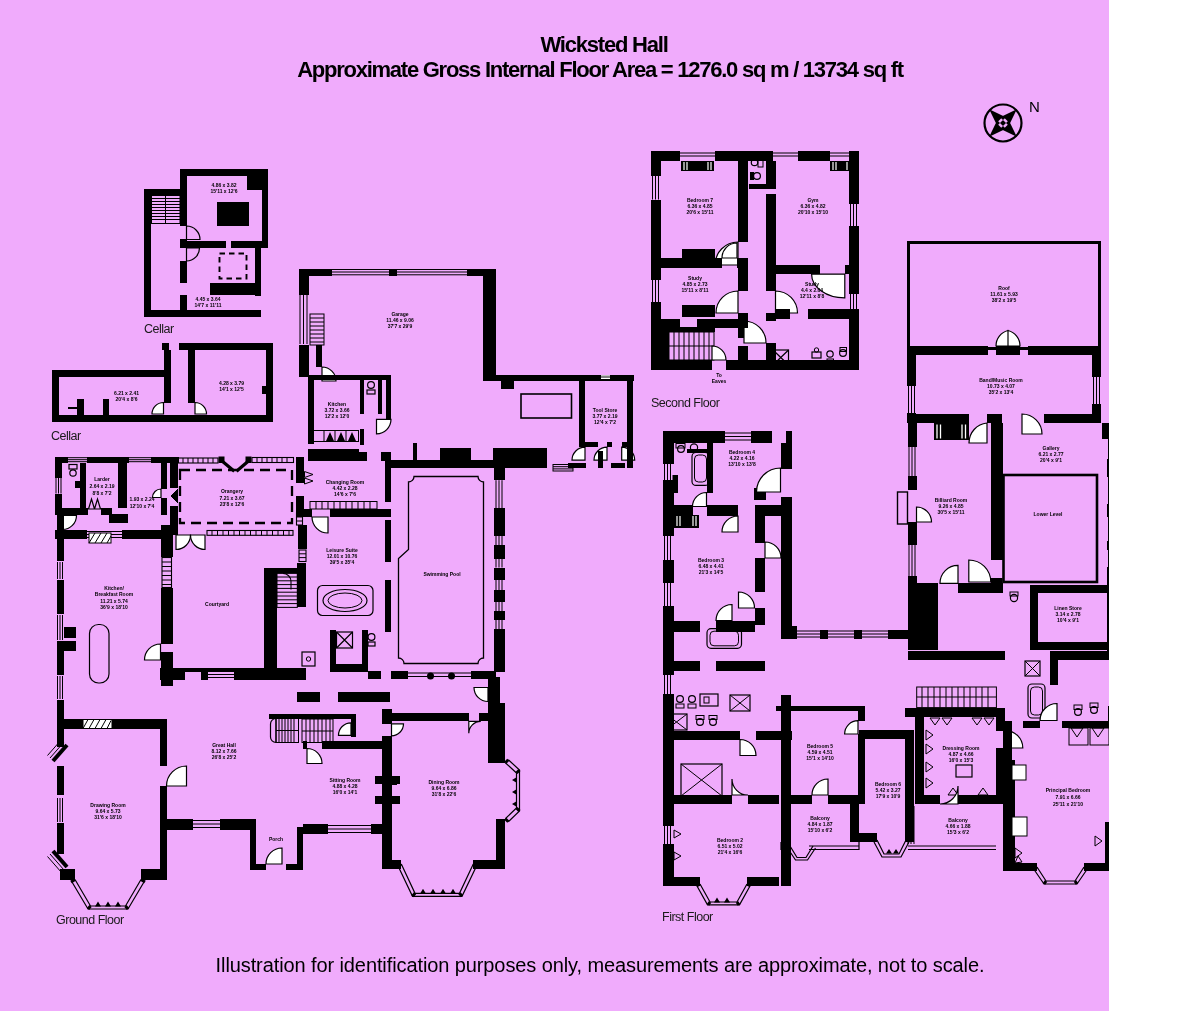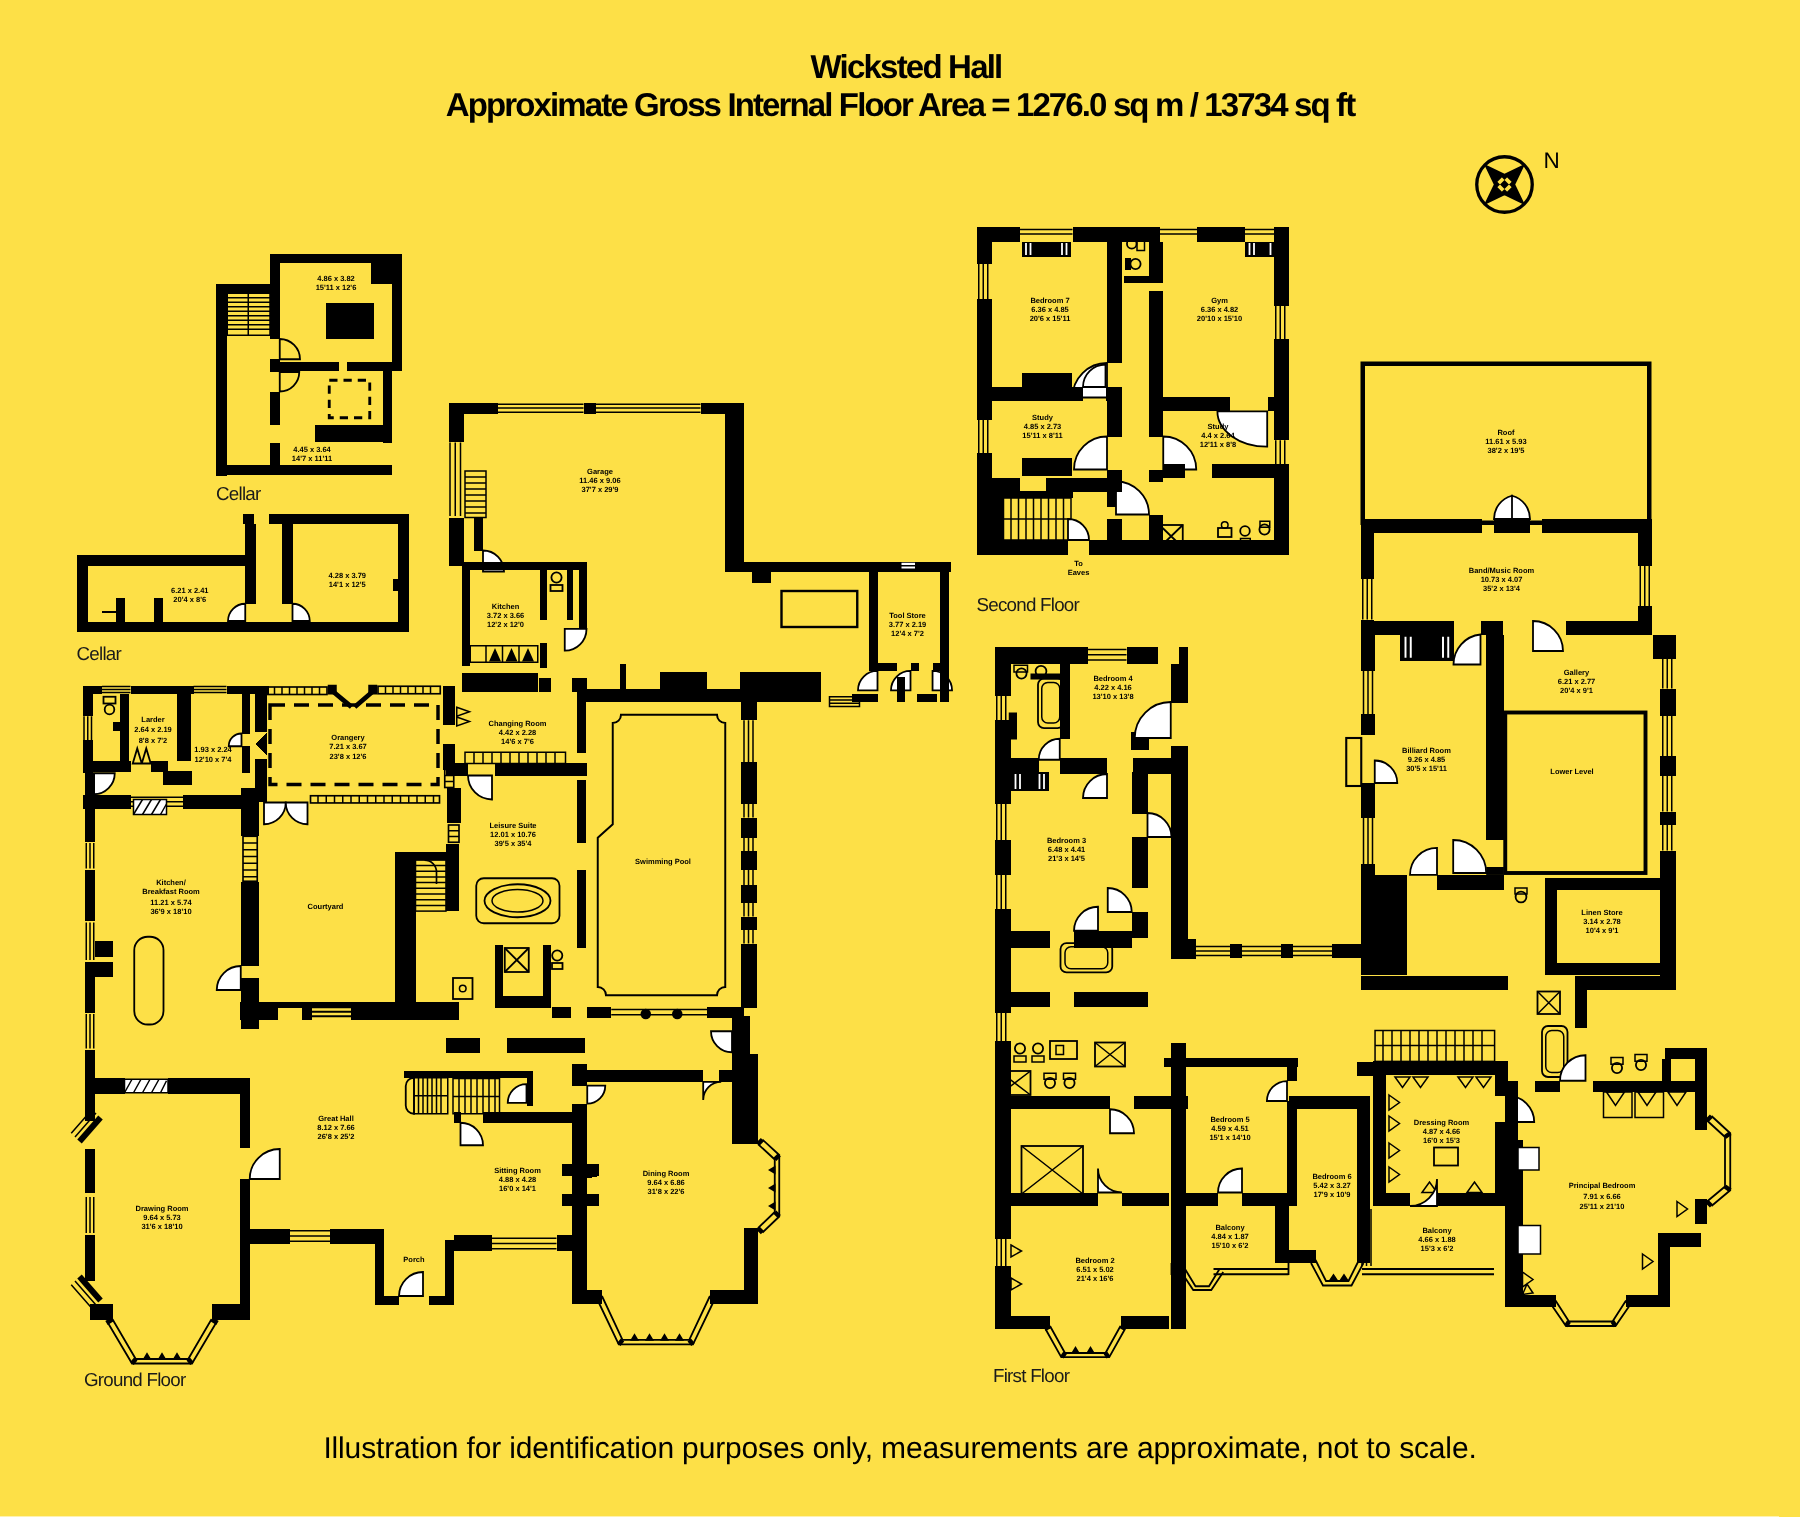--- a/index.html
+++ b/index.html
@@ -1,17 +1,17 @@
 <!DOCTYPE html>
 <html><head>
 <meta charset="utf-8">
 <title>Wicksted Hall</title>
 <style>
 html,body{margin:0;padding:0;background:#fff;}
-#page{position:relative;width:1200px;height:1011px;background:#fde047;overflow:hidden;}
+#page{position:relative;width:1109px;height:1011px;background:#f0abfc;overflow:hidden;}
 svg{position:absolute;left:0;top:0;}
 text{font-family:"Liberation Sans",sans-serif;fill:#000;}
 .rm{font-size:5px;font-weight:bold;text-anchor:middle;}
 .fl{font-size:12.5px;font-weight:normal;fill:#1a1a1a;letter-spacing:-0.5px;}
 </style>
 </head>
 <body>
 <div id="page">
 <svg width="1200" height="1011" viewBox="0 0 1200 1011">
 

